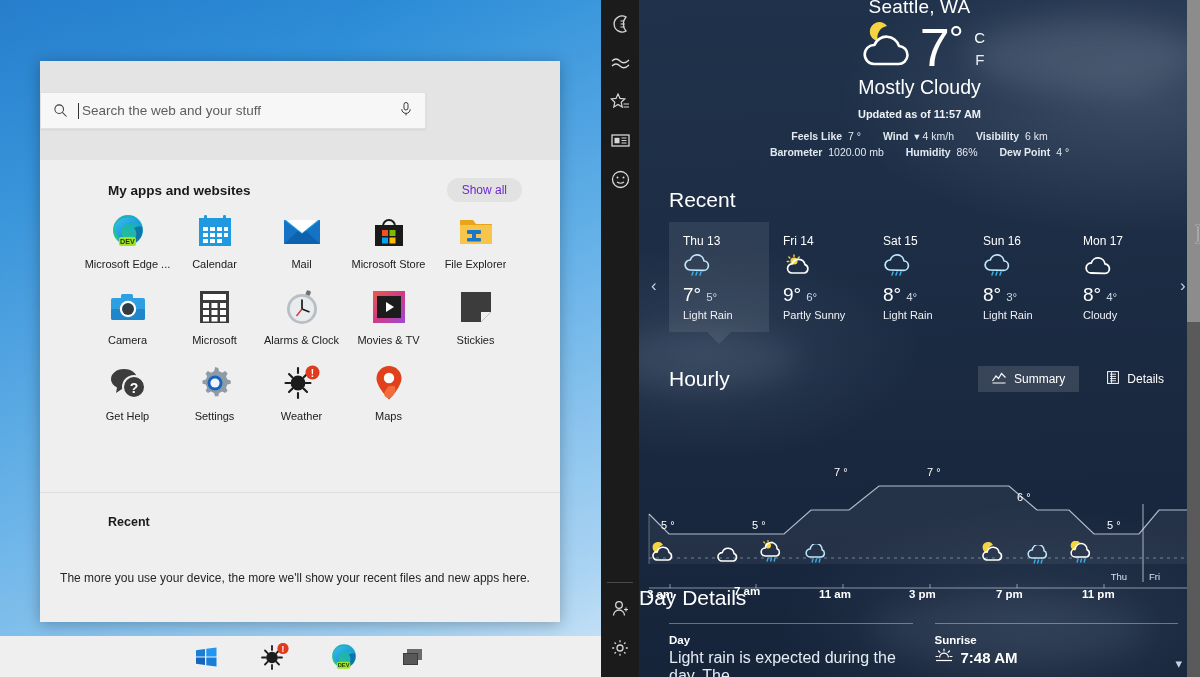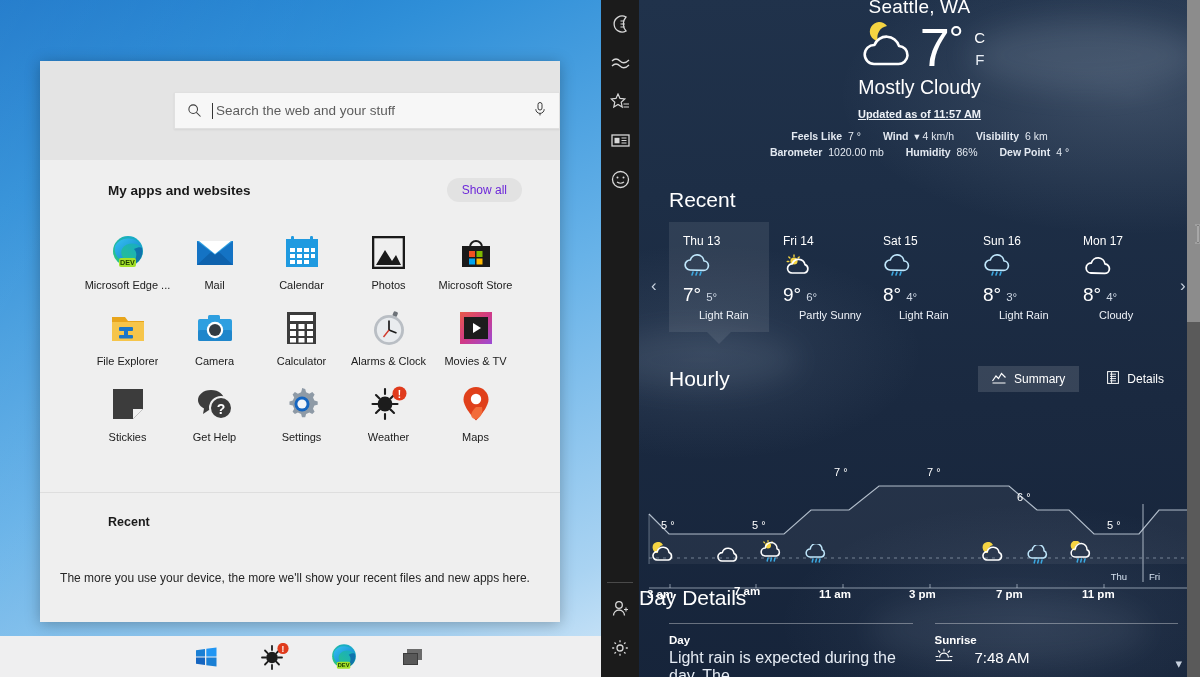--- a/index.html
+++ b/index.html
@@ -36,39 +36,39 @@
   #start-menu {
     position: absolute; left: 40px; top: 61px; width: 520px; height: 561px;
     background: #efefef;
     box-shadow: 0 2px 14px rgba(0,0,0,0.28);
     z-index: 30;
     display: flex; flex-direction: column;
     overflow: hidden;
   }
   #search-zone {
     height: 99px; background: #e4e4e4;
-    display: flex; align-items: center; justify-content: flex-end;
+    display: flex; align-items: center; justify-content: flex-start;
     flex: none;
   }
   #search-box {
     width: 386px; height: 37px; background: #f7f7f7;
     border: 1px solid #e0e0e0;
     display: flex; align-items: center; gap: 10px; padding: 0 12px;
     box-shadow: 0 1px 2px rgba(0,0,0,0.07);
   }
   #search-caret {
     width: 1px; height: 16px; background: #333; margin-right: -7px;
   }
   #search-text { color: #5d5d5d; font-size: 13.5px; flex: 1; }
   .mag { width:15px;height:15px; }
 
   #apps-zone { flex: 1; padding: 18px 0 0 0; display:flex; flex-direction:column; }
   #apps-head {
     display: flex; align-items: center; justify-content: space-between;
-    padding: 0 38px 0 68px; margin-bottom: 31px;
+    padding: 0 38px 0 68px; margin-bottom: 10px;
   }
   #apps-title { font-size: 13.5px; font-weight: bold; color: #1a1a1a; }
   #show-all {
     background: #e2e2e2; border-radius: 13px; padding: 5px 15px;
     font-size: 12px; color: #6d28d9;
   }
   #app-grid {
     display: grid;
     grid-template-columns: repeat(5, 87px);
     justify-content: center;
@@ -115,21 +115,21 @@
   #wx-scroll { position: absolute; right: 0; top: 0; width: 13px; height: 677px; background: #5a5a5a; z-index: 8;}
   #wx-thumb { position: absolute; right: 0; top: 0; width: 13px; height: 322px; background: #8c8c8c; }
 
   .wx-hdr { text-align: center; color: #fff; position: relative; z-index: 2; }
   #wx-city { font-size: 19px; margin-top: -4px; font-weight: 400; letter-spacing: .2px; }
   #wx-now { display:flex; align-items:center; justify-content:center; gap: 4px; margin-top: 2px; }
   #wx-temp { font-size: 54px; font-weight: 300; line-height: 1; letter-spacing: -1px; }
   #wx-units { display:flex;flex-direction:column; font-size: 15px; line-height: 1.45; margin-left: 8px; margin-top: 4px; color:#e9eef5;}
   #wx-units .sel { color: #ffffff; }
   #wx-cond { font-size: 19.5px; font-weight: 300; margin-top: 2px; }
-  #wx-updated { font-size: 11px; font-weight: bold; margin-top: 9px; color: #eef2f7; text-decoration: underline;}
+  #wx-updated { font-size: 11px; font-weight: bold; margin-top: 9px; color: #eef2f7;}
   #wx-stats { margin-top: 8px; font-size: 10.5px; color: #e3e9f1; line-height: 1.55;}
   .stat-lbl { font-weight: bold; }
   .stat-row { display:flex; justify-content:center; gap: 22px; }
 
   .sec-title { color: #fff; font-size: 21px; font-weight: 300; }
 
   #daily-sec { position: absolute; left: 0; top: 188px; width: 561px; z-index: 2; }
   #daily-sec .sec-title { margin-left: 30px; }
   #daily-strip { position: relative; margin-top: 10px; height: 120px; }
   .day-card {
@@ -139,42 +139,42 @@
   .day-card.active::after {
     content:""; position:absolute; left: 38px; bottom: -12px;
     border-left: 12px solid transparent; border-right: 12px solid transparent;
     border-top: 12px solid rgba(255,255,255,0.085);
   }
   .d-name { font-size: 12px; }
   .d-ico { height: 28px; margin-top: 6px; }
   .d-temps { margin-top: 2px; }
   .d-hi { font-size: 19px; font-weight: 400; }
   .d-lo { font-size: 11.5px; color: #cfd8e4; margin-left: 5px; }
-  .d-cond { font-size: 11px; margin-top: 3px; color: #eef2f8; margin-left: 16px;}
+  .d-cond { font-size: 11px; margin-top: 3px; color: #eef2f8;}
   .chev { position:absolute; top: 54px; color: #c8d2df; font-size: 17px; }
 
   #hourly-sec { position: absolute; left: 0; top: 366px; width: 561px; z-index: 2; }
   #hourly-head { display:flex; align-items:center; padding: 0 22px 0 30px; }
   #hourly-head .sec-title { flex: 1; }
   .seg-btn {
     display:flex; align-items:center; gap: 8px; font-size: 12px; color:#fff;
     padding: 6px 14px; height: 26px;
   }
   .seg-btn.on { background: rgba(255,255,255,0.13); justify-content: center; }
 
   #chart-wrap { position: relative; margin: 12px 0 0 0; height: 190px; }
 
   #daydetails-sec { position: absolute; left: 0; top: 586px; width: 561px; z-index: 2; }
   #daydetails-sec .sec-title { }
   #dd-cols { display: flex; margin-top: 13px; padding: 0 22px 0 30px; gap: 22px; }
   .dd-col { flex: 1; }
   .dd-rule { height: 1px; background: rgba(255,255,255,0.35); }
   .dd-head { font-size: 11.5px; font-weight: bold; color: #fff; margin-top: 10px; }
   .dd-text { font-size: 16px; color: #e6ecf4; margin-top: 3px; }
-  .dd-sun { display:flex; align-items:center; gap:22px; margin-top: 2px; color:#fff; font-size: 15px; }
+  .dd-sun { display:flex; align-items:center; gap:8px; margin-top: 2px; color:#fff; font-size: 15px; font-weight: bold; }
 
   #dd-chev { position:absolute; right: 18px; bottom: 6px; color: #c8d2df; font-size: 13px; z-index: 9;}
 
   
   #cursor { position: absolute; left: 1193px; top: 224px; z-index: 60; }
 </style>
 </head>
 <body>
 
 <div id="desktop">
@@ -225,32 +225,20 @@
                 </linearGradient>
               </defs>
             <circle cx="19" cy="18" r="15" fill="url(#eg2)"></circle>
             <path d="M6 13a15 15 0 0 1 27 2c-5-6-16-6-20 1-2 4 0 9 4 11C10 29 4.5 21 6 13z" fill="url(#eg1)"></path>
             <path d="M33 15c2 8-3 16-12 18 7-6 8-13 4-17 4-2 7-2 8-1z" fill="#0c5fa8" opacity="0.75"></path>
             <rect x="10" y="25" width="17" height="9" rx="2" fill="#a4e12a"></rect>
             <text x="18.5" y="32.2" font-family="Liberation Sans, sans-serif" font-size="7.2" font-weight="bold" fill="#1a3b00" text-anchor="middle">DEV</text>
           </svg>
         </span>
         <span class="app-label">Microsoft Edge ...</span>
-      </div>
-
-      <div class="app-tile">
-        <span class="app-ico">
-          <svg width="36" height="28" viewBox="0 0 36 28">
-            <path d="M0 3 L36 3 L36 27 L0 27 Z" fill="#1473c4"></path>
-            <path d="M0 3 L18 17 L36 3 Z" fill="#2e9fe0"></path>
-            <path d="M0 27 L14 14 L18 17 L22 14 L36 27 Z" fill="#0e62ad"></path>
-            <path d="M2 3 L18 16 L34 3 Z" fill="#ffffff"></path>
-          </svg>
-        </span>
-        <span class="app-label">Mail</span>
       </div>
 
       <div class="app-tile">
         <span class="app-ico">
           <svg width="34" height="33" viewBox="0 0 34 33">
             <rect x="1" y="3" width="32" height="28" fill="#1f9ae0"></rect>
             <rect x="1" y="3" width="32" height="6" fill="#1f9ae0"></rect>
             <rect x="6" y="0" width="3" height="6" rx="1.2" fill="#1f9ae0"></rect>
             <rect x="25" y="0" width="3" height="6" rx="1.2" fill="#1f9ae0"></rect>
             <g fill="#ffffff">
@@ -266,27 +254,30 @@
                 <rect x="12" y="24" width="5" height="4"></rect>
                 <rect x="19" y="24" width="5" height="4"></rect>
             </g>
           </svg>
         </span>
         <span class="app-label">Calendar</span>
       </div>
 
       <div class="app-tile">
         <span class="app-ico">
-          <svg width="33" height="33" viewBox="0 0 33 33">
-            <rect x="1" y="1" width="31" height="31" fill="none" stroke="#1a1a1a" stroke-width="2.6"></rect>
-            <path d="M4 29 L13 14 L20 25 L24 19 L29 29 Z" fill="#1a1a1a"></path>
-          </svg>
-        </span>
-        <span class="app-label">Photos</span>
-      </div>
+          <svg width="36" height="28" viewBox="0 0 36 28">
+            <path d="M0 3 L36 3 L36 27 L0 27 Z" fill="#1473c4"></path>
+            <path d="M0 3 L18 17 L36 3 Z" fill="#2e9fe0"></path>
+            <path d="M0 27 L14 14 L18 17 L22 14 L36 27 Z" fill="#0e62ad"></path>
+            <path d="M2 3 L18 16 L34 3 Z" fill="#ffffff"></path>
+          </svg>
+        </span>
+        <span class="app-label">Mail</span>
+      </div>
+
 
       <div class="app-tile">
         <span class="app-ico">
           <svg width="34" height="34" viewBox="0 0 34 34">
             <path d="M11 12 A6 6 0 0 1 23 12" fill="none" stroke="#1a1a1a" stroke-width="2"></path>
             <rect x="3" y="11" width="28" height="21" fill="#1a1a1a"></rect>
             <rect x="10" y="16" width="6" height="6" fill="#f25022"></rect>
             <rect x="17.5" y="16" width="6" height="6" fill="#7fba00"></rect>
             <rect x="10" y="23.5" width="6" height="6" fill="#00a4ef"></rect>
             <rect x="17.5" y="23.5" width="6" height="6" fill="#ffb900"></rect>
@@ -332,21 +323,21 @@
                 <rect x="21" y="13" width="6" height="5"></rect>
               <rect x="4" y="20" width="6" height="5"></rect>
                 <rect x="12.5" y="20" width="6" height="5"></rect>
                 <rect x="21" y="20" width="6" height="5"></rect>
               <rect x="4" y="27" width="6" height="4.5"></rect>
                 <rect x="12.5" y="27" width="6" height="4.5"></rect>
                 <rect x="21" y="27" width="6" height="4.5"></rect>
             </g>
           </svg>
         </span>
-        <span class="app-label">Calculator</span>
+        <span class="app-label">Microsoft</span>
       </div>
 
       <div class="app-tile">
         <span class="app-ico">
           <svg width="34" height="35" viewBox="0 0 34 35">
             <rect x="21" y="0.5" width="4.5" height="5" rx="1.4" fill="#6d7278" transform="rotate(22 23 3)"></rect>
             <circle cx="17" cy="19" r="15" fill="#b9bec4"></circle>
             <circle cx="17" cy="19" r="12.2" fill="#e9ecef"></circle>
             <line x1="17" y1="19" x2="17" y2="9.5" stroke="#1c1c1c" stroke-width="1.7"></line>
             <line x1="17" y1="19" x2="24.5" y2="22" stroke="#1c1c1c" stroke-width="1.7"></line>

